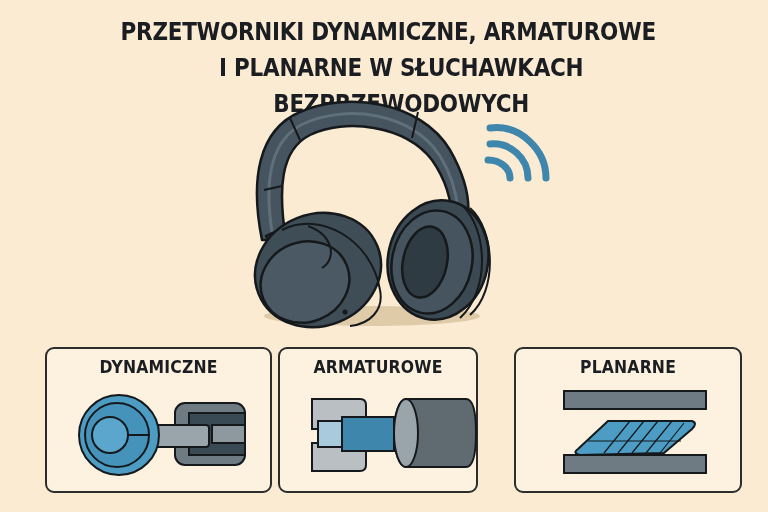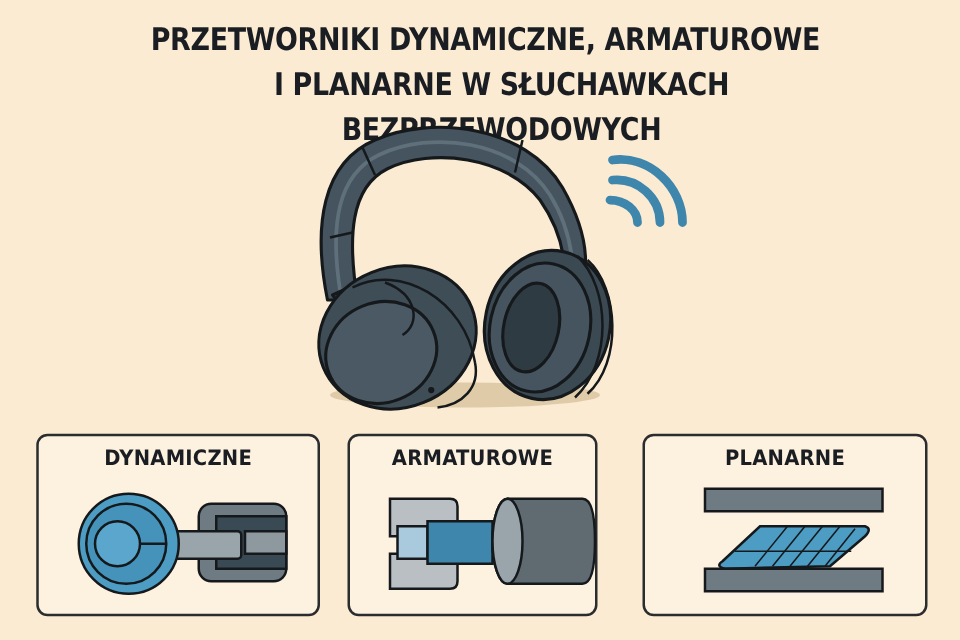--- a/index.html
+++ b/index.html
@@ -79,21 +79,21 @@
     <path d="M462 205 C 488 230, 490 290, 460 318" fill="none" stroke-width="2"></path>
   </g>
 
   <g fill="none" stroke="#3f86ad" stroke-width="7" stroke-linecap="round">
     <path d="M488 160 C 500 160, 510 168, 510 178"></path>
     <path d="M490 144 C 510 142, 528 158, 528 178"></path>
     <path d="M490 128 C 520 124, 546 150, 546 178"></path>
   </g>
 </svg>
 
-<div class="card" style="left:29px; width:227px;">
+<div class="card" style="left:45px; width:227px;">
   <div class="card-label">DYNAMICZNE</div>
   <svg width="229" height="146" viewBox="0 0 229 146">
     <g stroke="#15191c" stroke-width="2">
       <rect x="128" y="54" width="70" height="62" rx="10" fill="#6f7b83"></rect>
       <rect x="142" y="64" width="56" height="42" fill="#3a4a55"></rect>
       <rect x="165" y="76" width="33" height="18" fill="#8e999f"></rect>
       <rect x="100" y="76" width="62" height="22" rx="3" fill="#9aa5ab"></rect>
       <circle cx="72" cy="86" r="40" fill="#4c9cc3"></circle>
       <circle cx="70" cy="86" r="32" fill="#4592ba"></circle>
       <circle cx="63" cy="86" r="18" fill="#5aa6cc"></circle>

